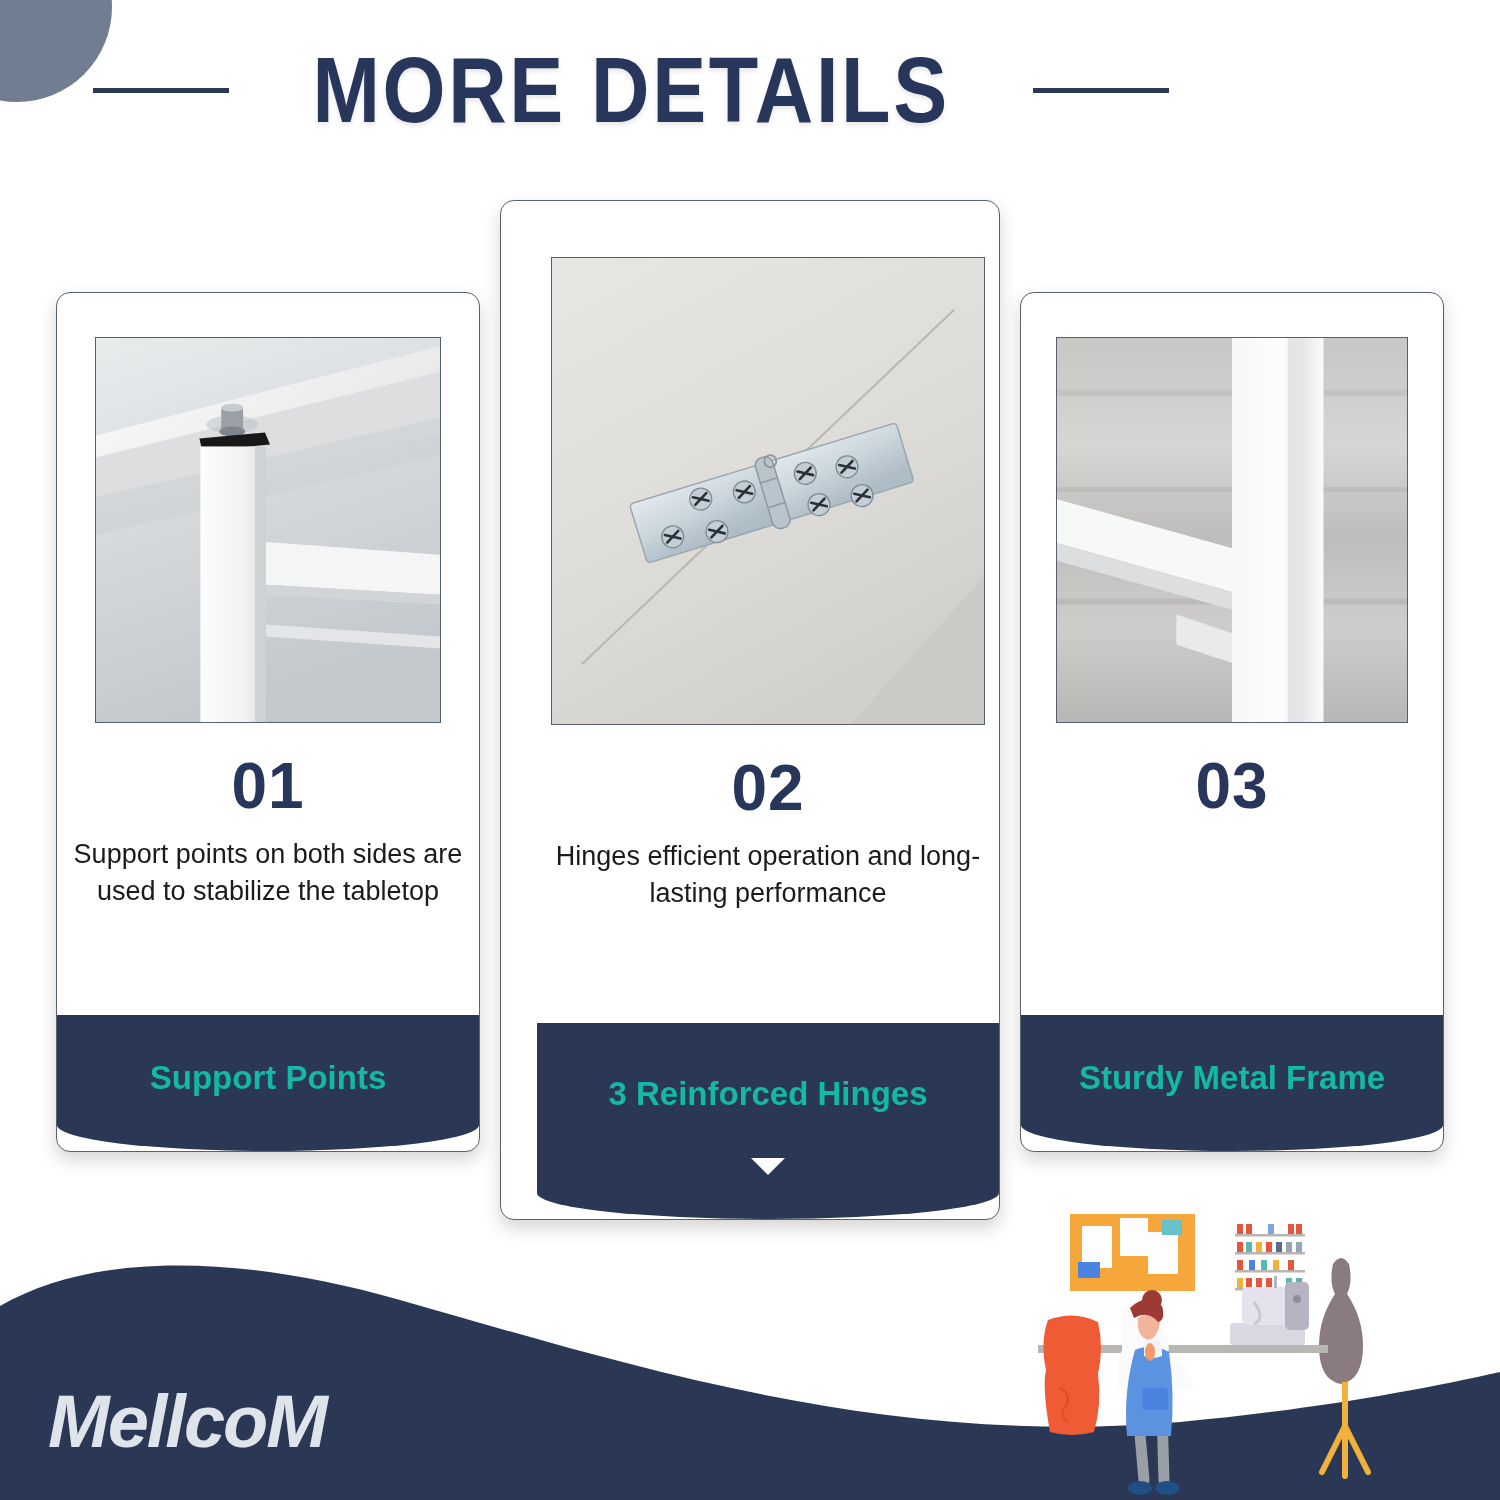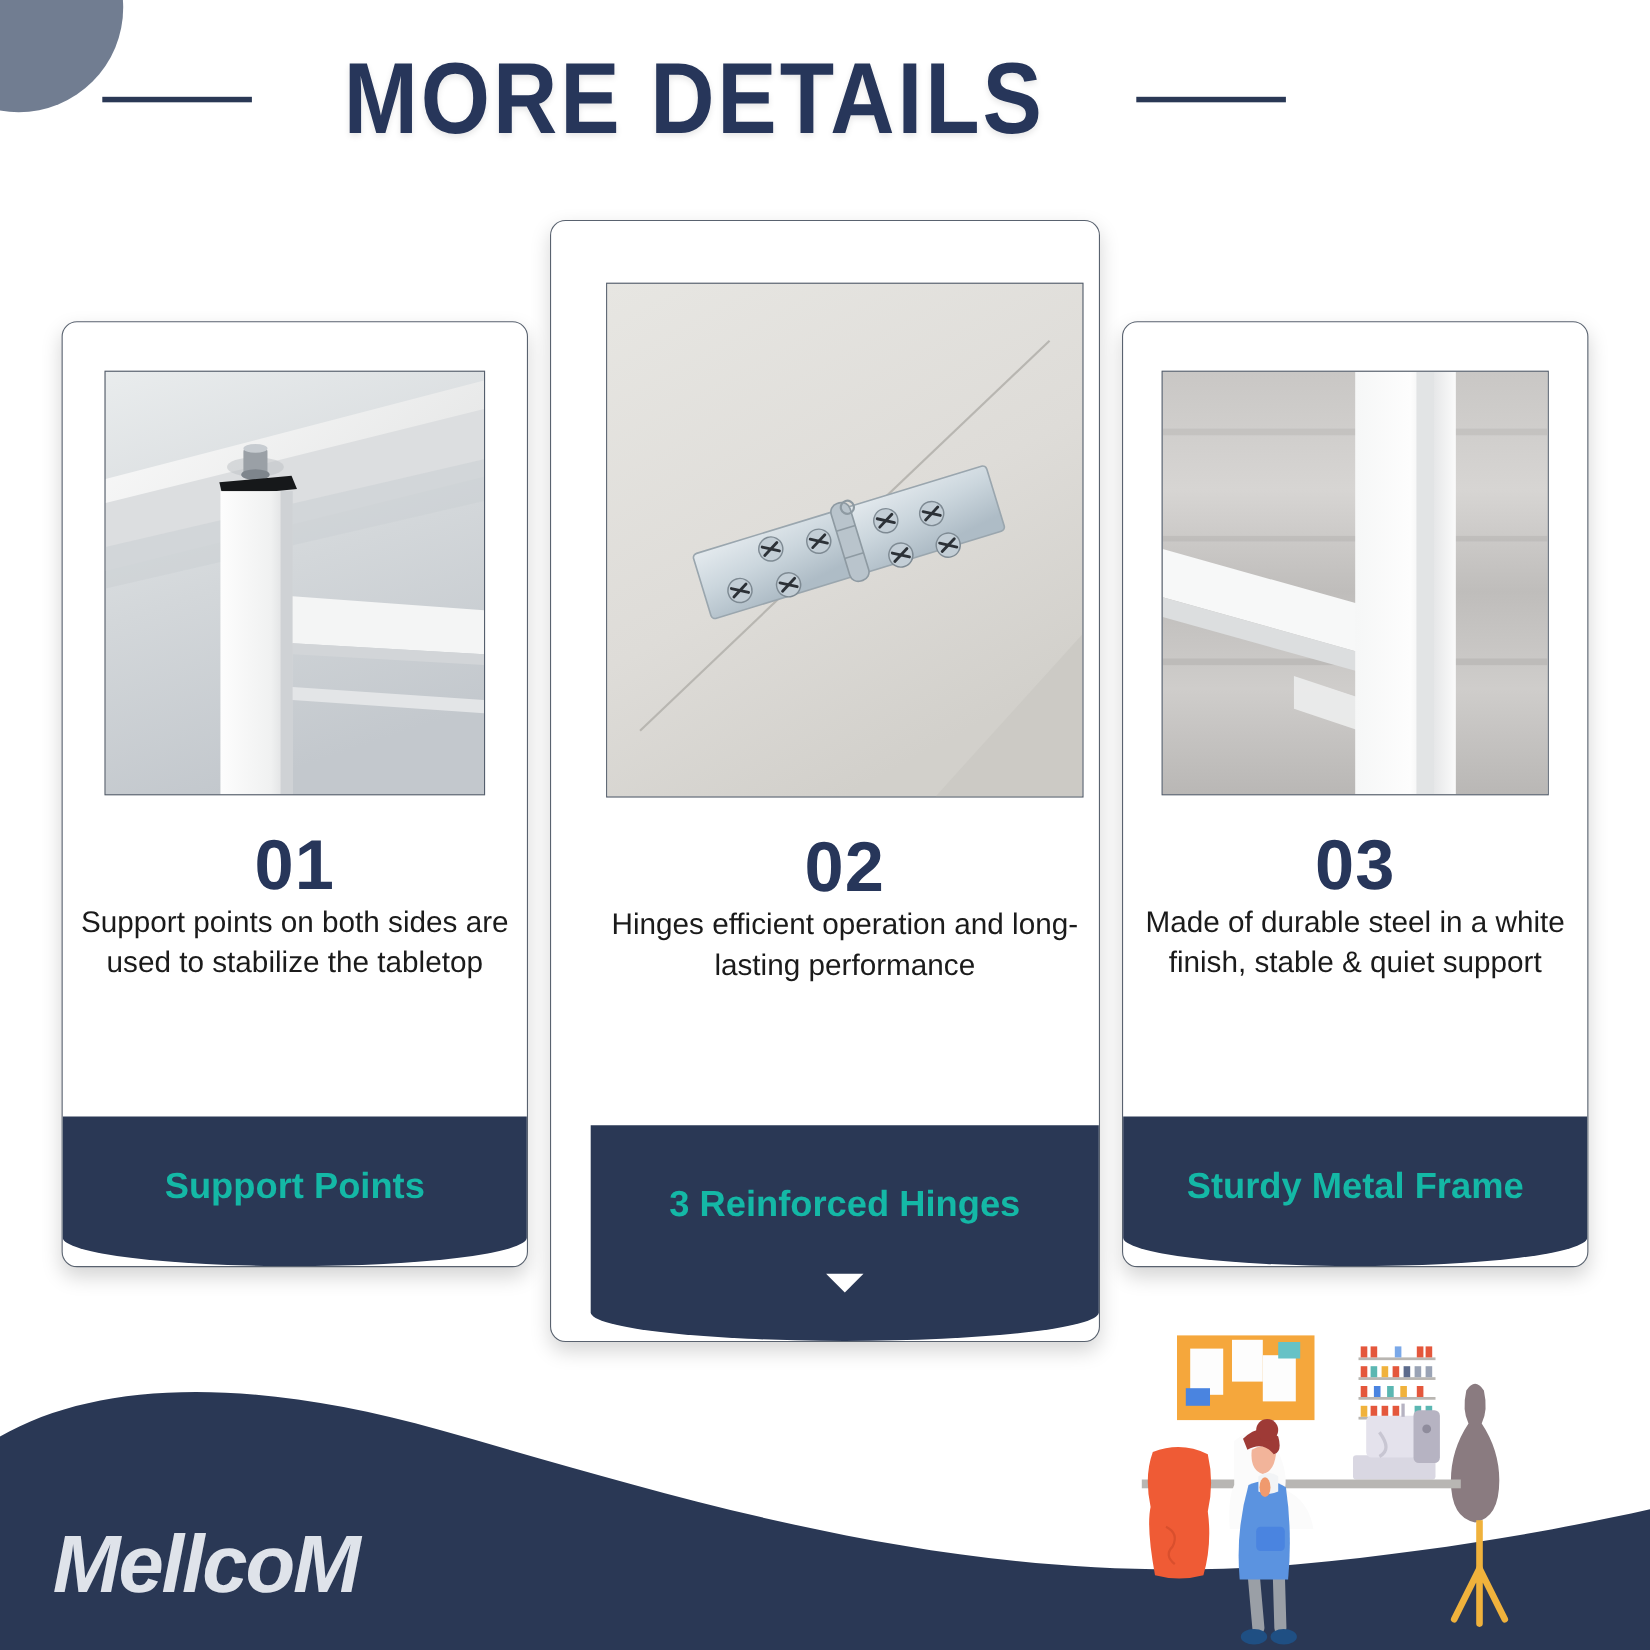--- a/index.html
+++ b/index.html
@@ -89,20 +89,21 @@
     text-align: center;
   }
   .card-number {
     font-weight: bold;
     font-size: 64px;
     line-height: 1.05;
     color: #27365a;
     letter-spacing: 1px;
   }
   .card-desc {
+    margin-top: 16px;
     font-size: 27px;
     line-height: 1.38;
     color: #1b1b1b;
     padding: 0 4px;
   }
 
   
   .card-banner {
     position: relative;
     flex: 0 0 auto;
@@ -310,21 +311,20 @@
         <path d="M0 162 L186 214 L186 258 L0 206 Z" fill="#f7f8f8"></path>
         <path d="M0 206 L186 258 L186 276 L0 224 Z" fill="#dcdedf"></path>
         <path d="M120 278 L186 300 L186 330 L120 308 Z" fill="#eceded" opacity="0.9"></path>
 
         <rect x="176" y="0" width="92" height="386" fill="url(#post3)"></rect>
         <rect x="232" y="0" width="16" height="386" fill="#e2e4e5"></rect>
       </svg>
     </div>
     <div class="card-body">
       <div class="card-number">03</div>
-      <div class="card-desc">Made of durable steel in a white finish, stable &amp; quiet support</div>
     </div>
     <div class="card-banner">
       <span>Sturdy Metal Frame</span>
     </div>
   </div>
 
   <svg class="wave" viewBox="0 0 1500 260" preserveAspectRatio="none">
     <path d="M0 66 C 90 14, 230 12, 400 60 C 620 122, 880 208, 1180 182 C 1310 170, 1420 150, 1500 132 L1500 260 L0 260 Z" fill="#2a3855"></path>
   </svg>
 

